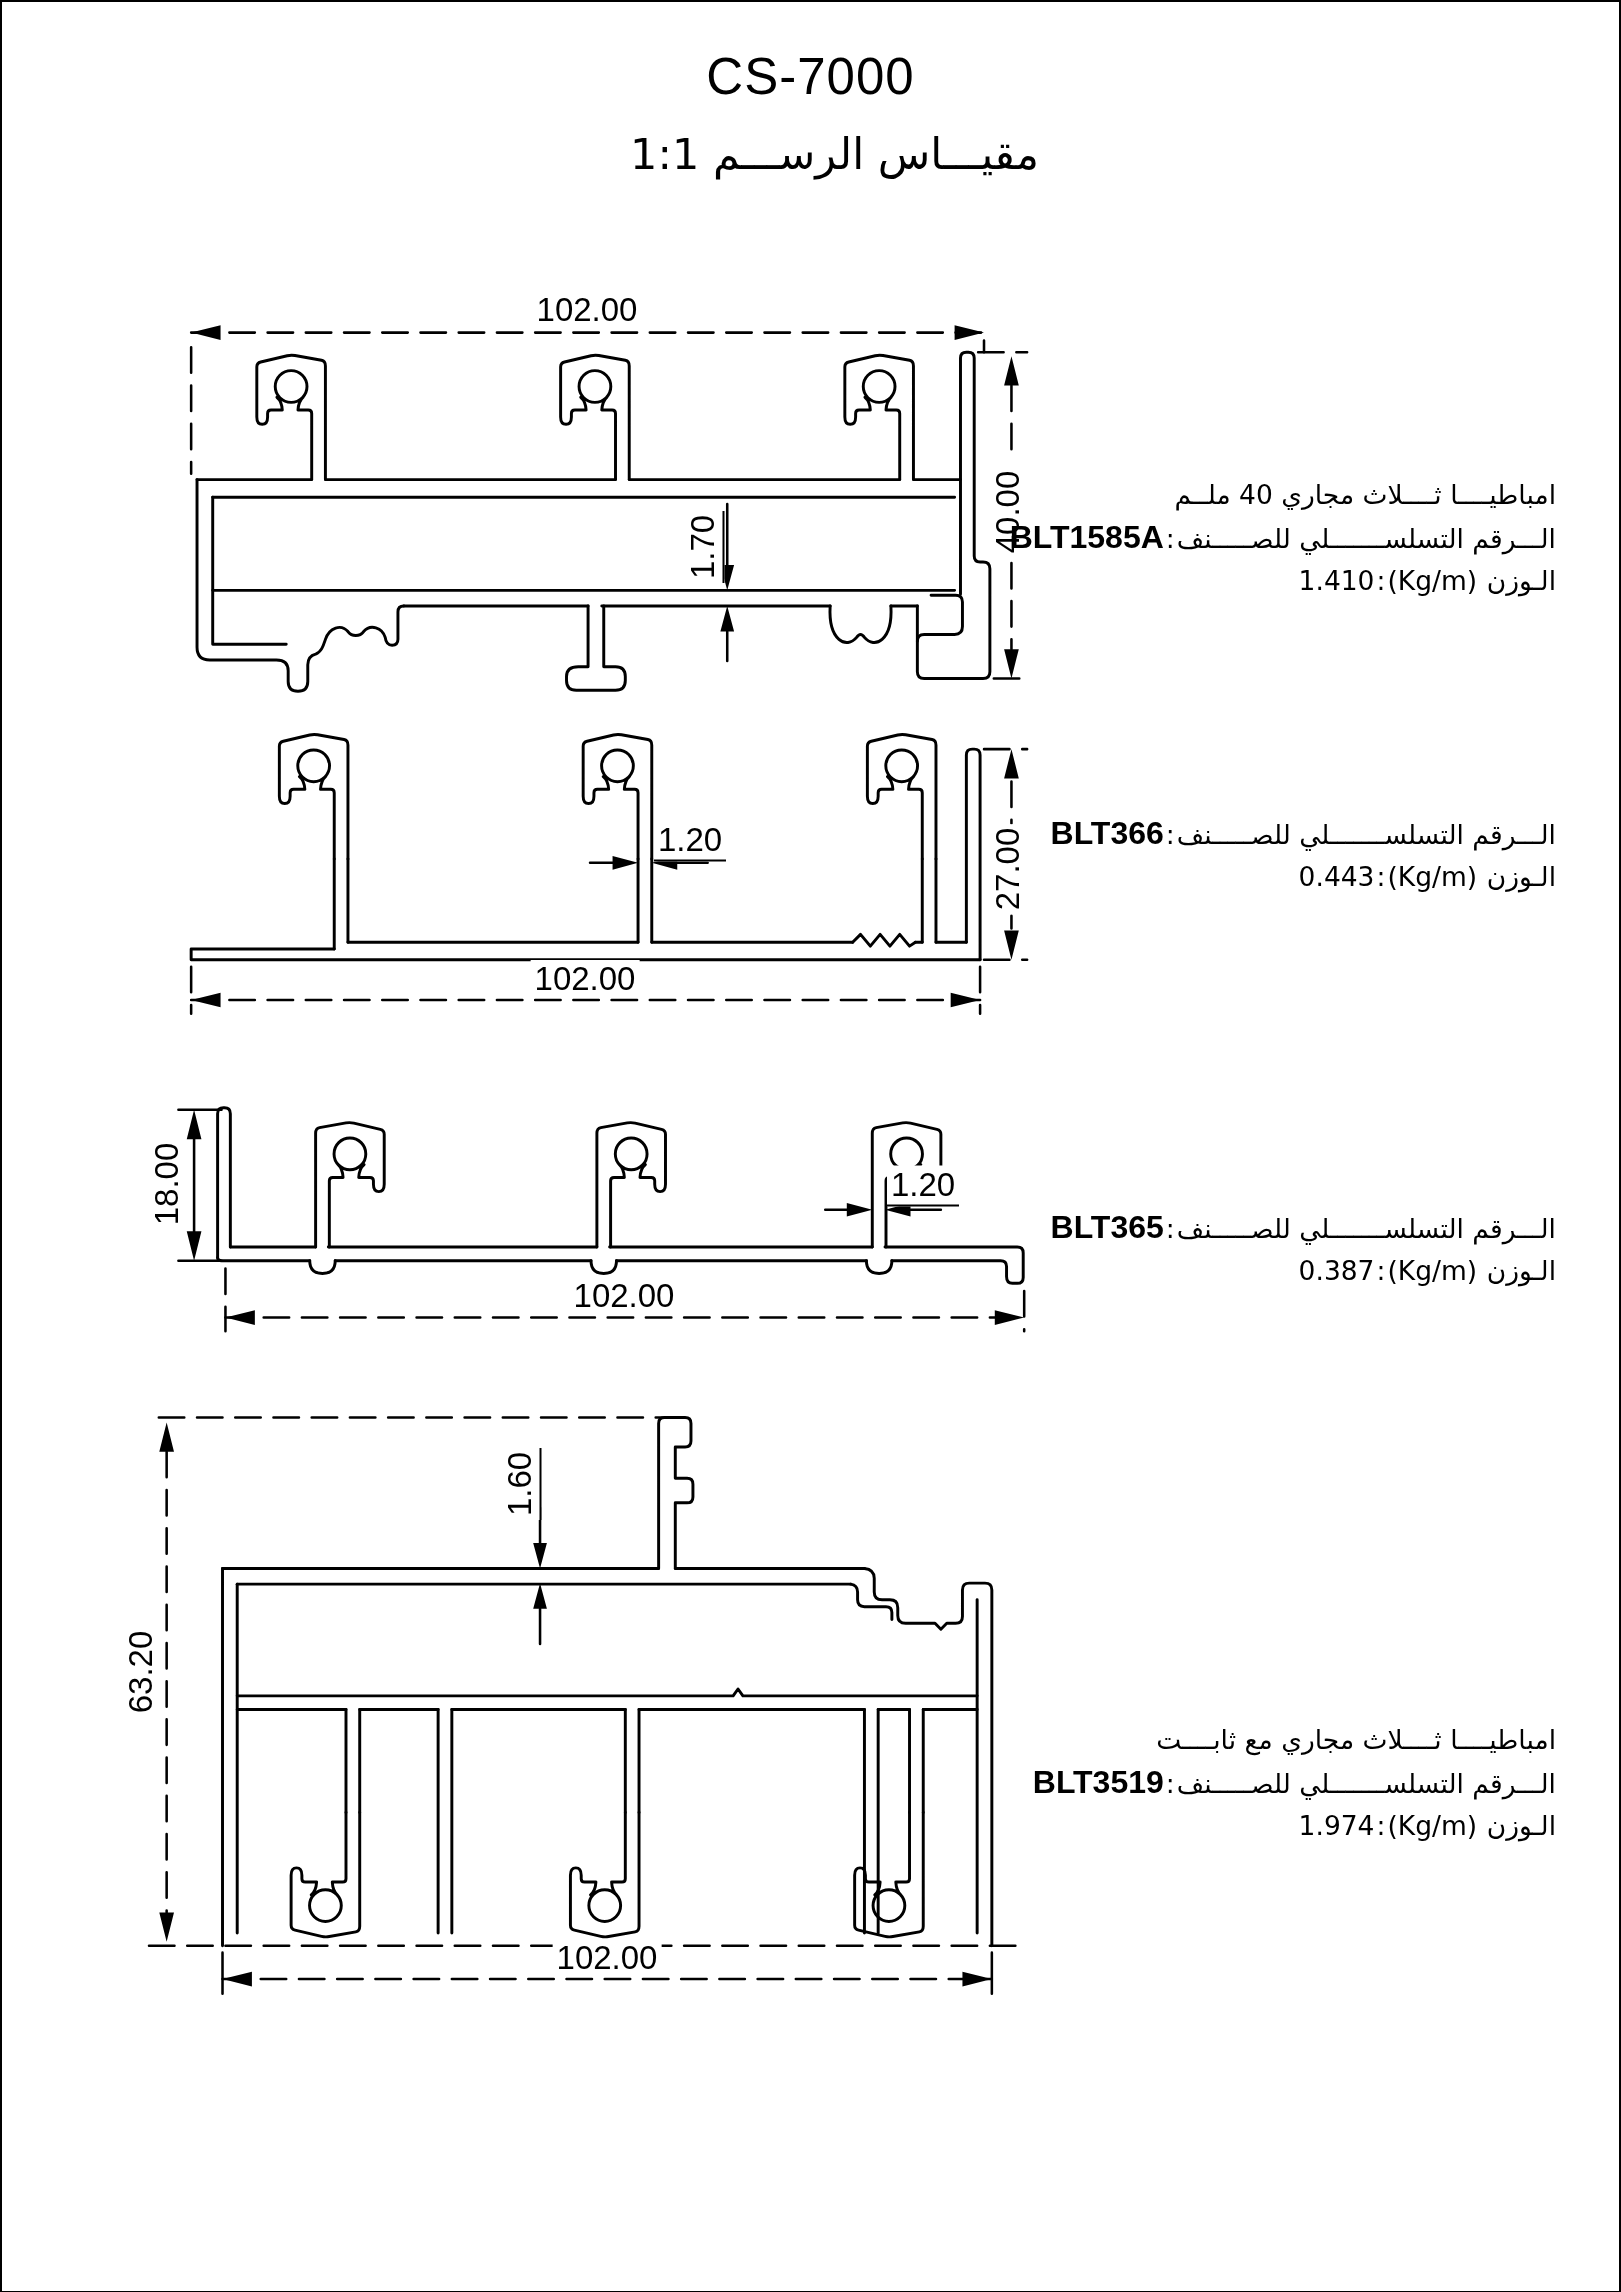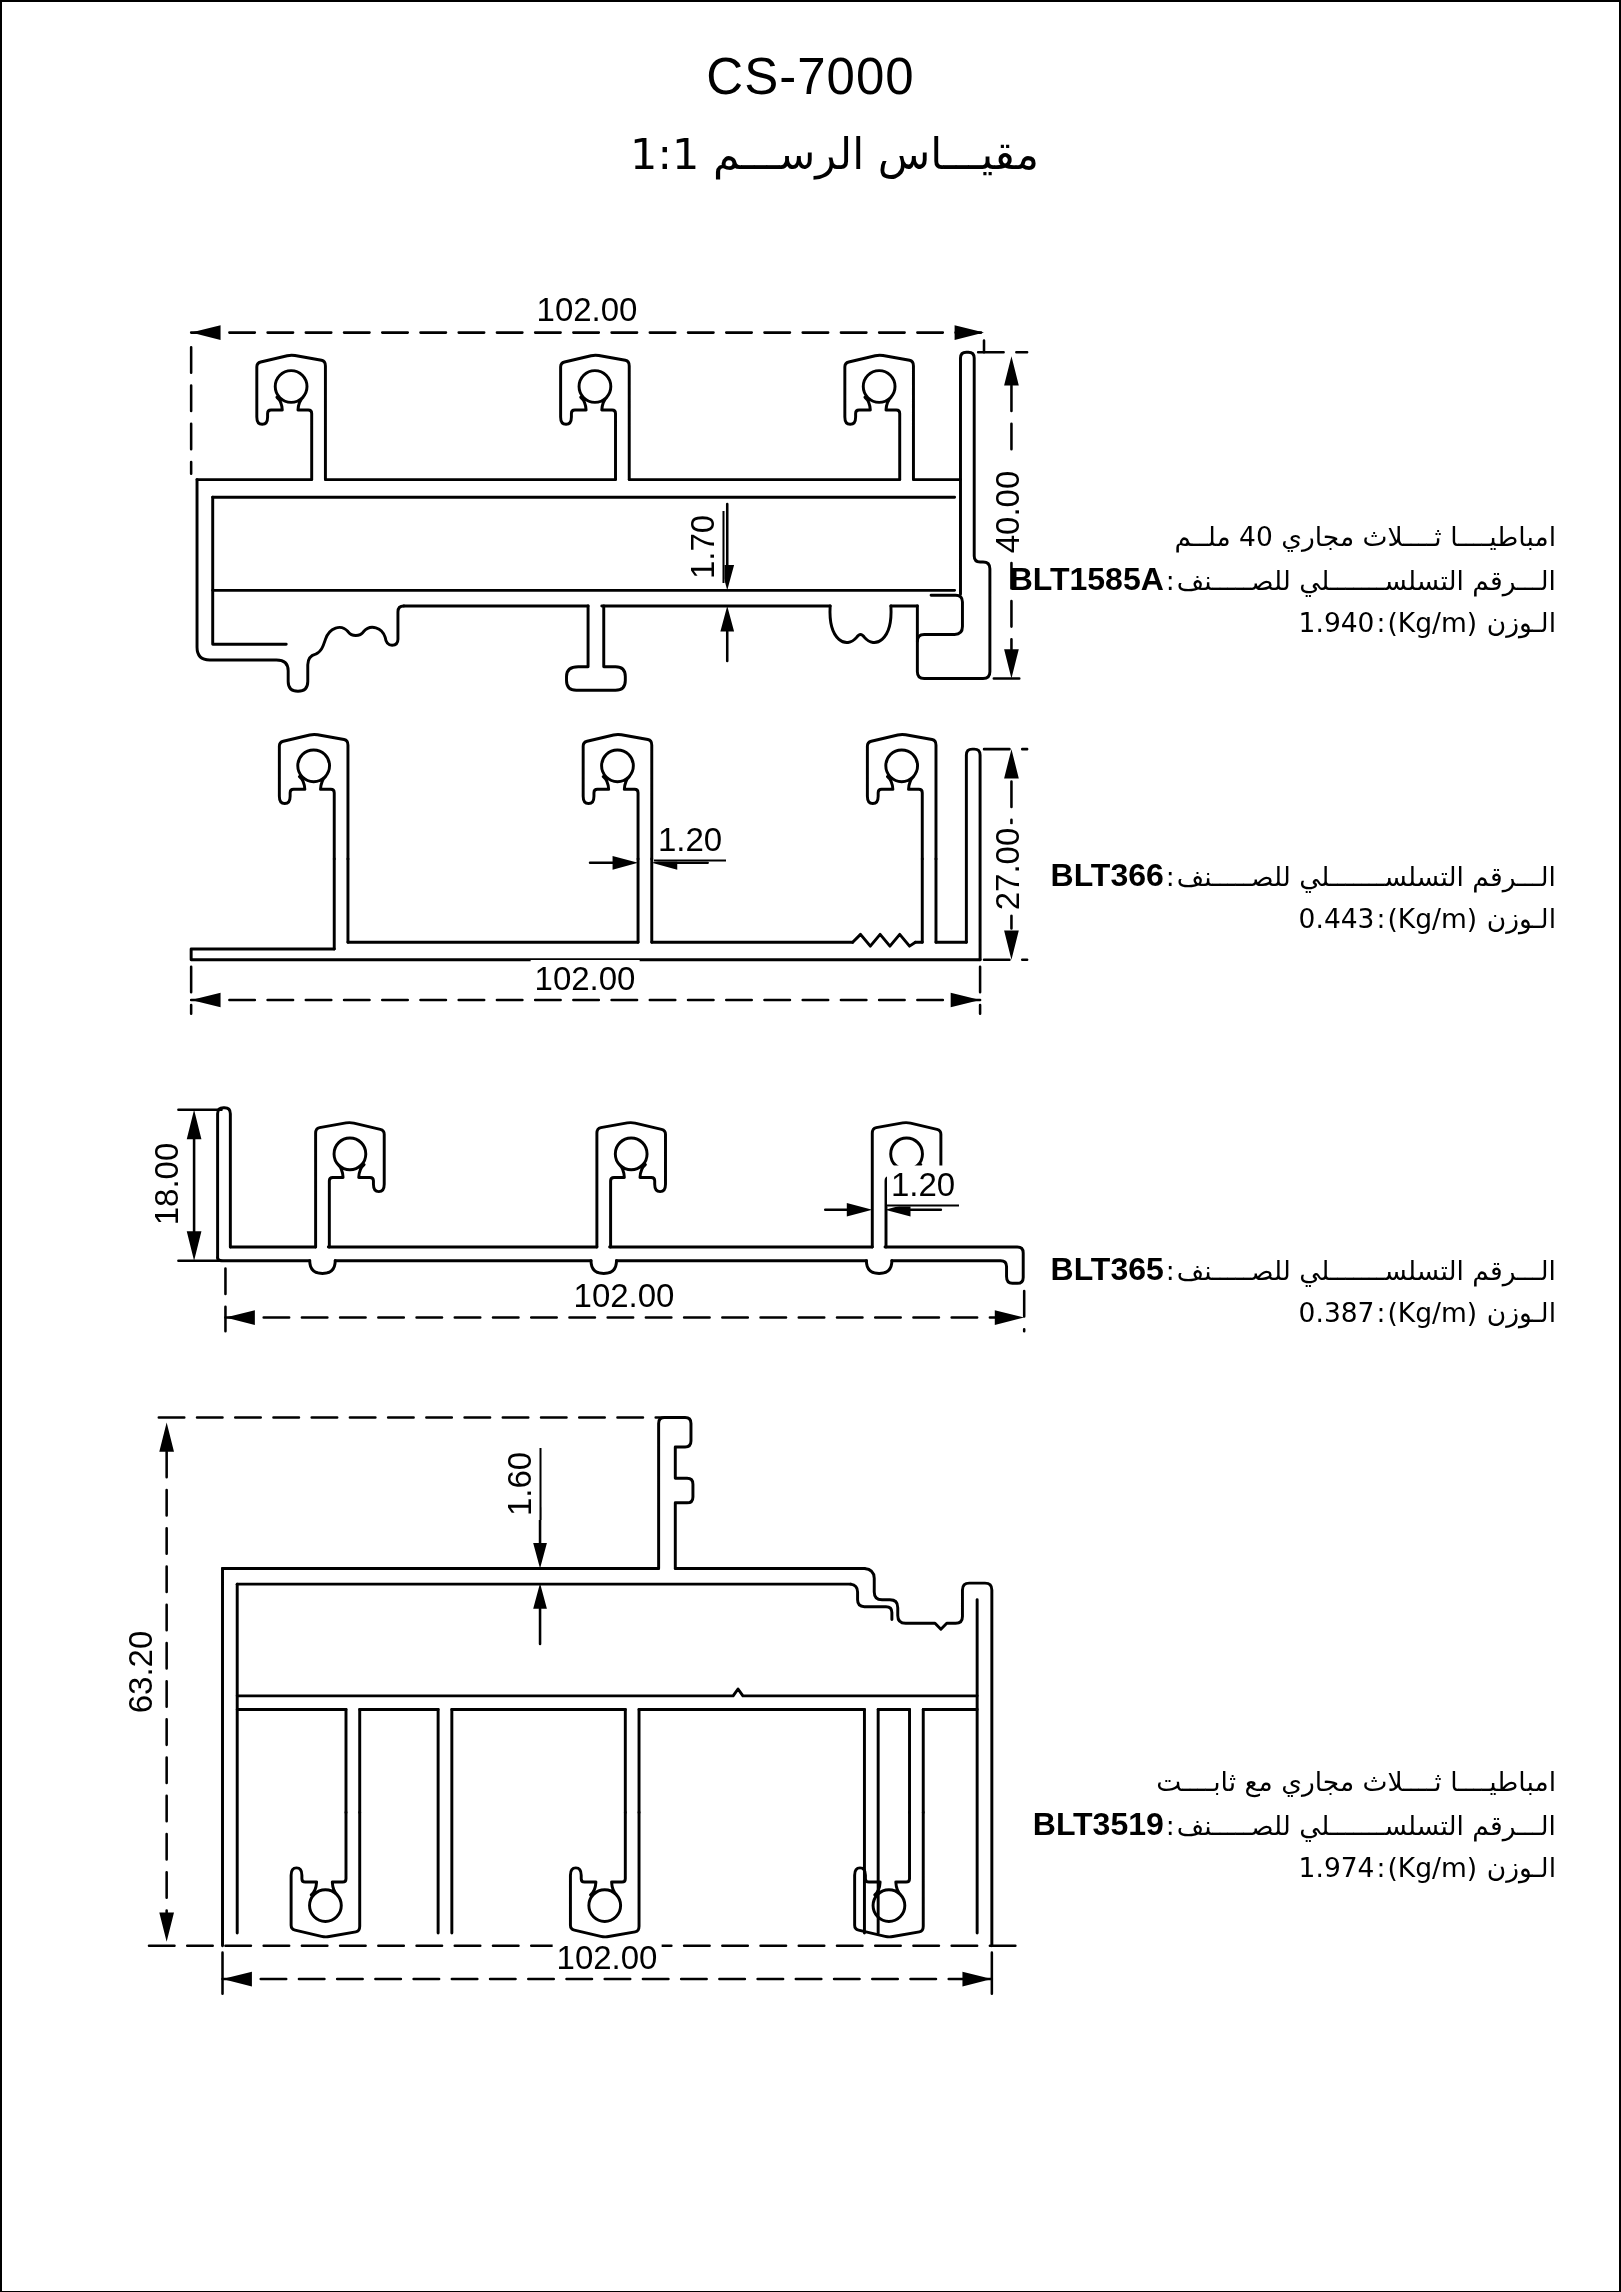--- a/index.html
+++ b/index.html
@@ -33,21 +33,21 @@
     font-size:33px;color:#000;white-space:nowrap;
     transform:translate(-50%,-50%);
     background:#fff;padding:0 3.9px;
   }
   .dim.rot{transform:translate(-50%,-50%) rotate(-90deg);}
   .dim.ul{border-bottom:2.9px solid #000;padding-bottom:1px;}
   .tblock{
     position:absolute;right:63px;width:549px;
     color:#000;
     font-family:"DejaVu Sans","Liberation Sans",sans-serif;
-    font-size:26.5px;line-height:42px;margin-top:42px;
+    font-size:26.5px;line-height:42px;
   }
   .tblock .line{display:flex;justify-content:flex-end;align-items:baseline;gap:2px;white-space:nowrap;}
   .tblock .pid{font-weight:bold;font-size:32px;font-family:"Liberation Sans",sans-serif;}
   .tblock .arlbl{margin-left:7.8px;}
 </style>
 </head>
 <body>
 
 <div class="page">
 
@@ -198,21 +198,21 @@
   <div class="tblock" style="top:472px;">
     <div class="line">
         <span dir="rtl">امباطيــــا ثــــلاث مجاري 40 ملــم</span>
       </div>
     <div class="line">
         <span class="pid">BLT1585A</span>
         <span>:</span>
         <span dir="rtl">الـــرقم التسلســـــــلي للصـــــنف</span>
       </div>
     <div class="line">
-        <span>1.940</span>
+        <span>1.410</span>
         <span>:</span>
         <span>(Kg/m)</span>
         <span class="arlbl" dir="rtl">الـوزن</span>
       </div>
   </div>
 
   <div class="tblock" style="top:810px;">
     <div class="line">
         <span class="pid">BLT366</span>
         <span>:</span>

